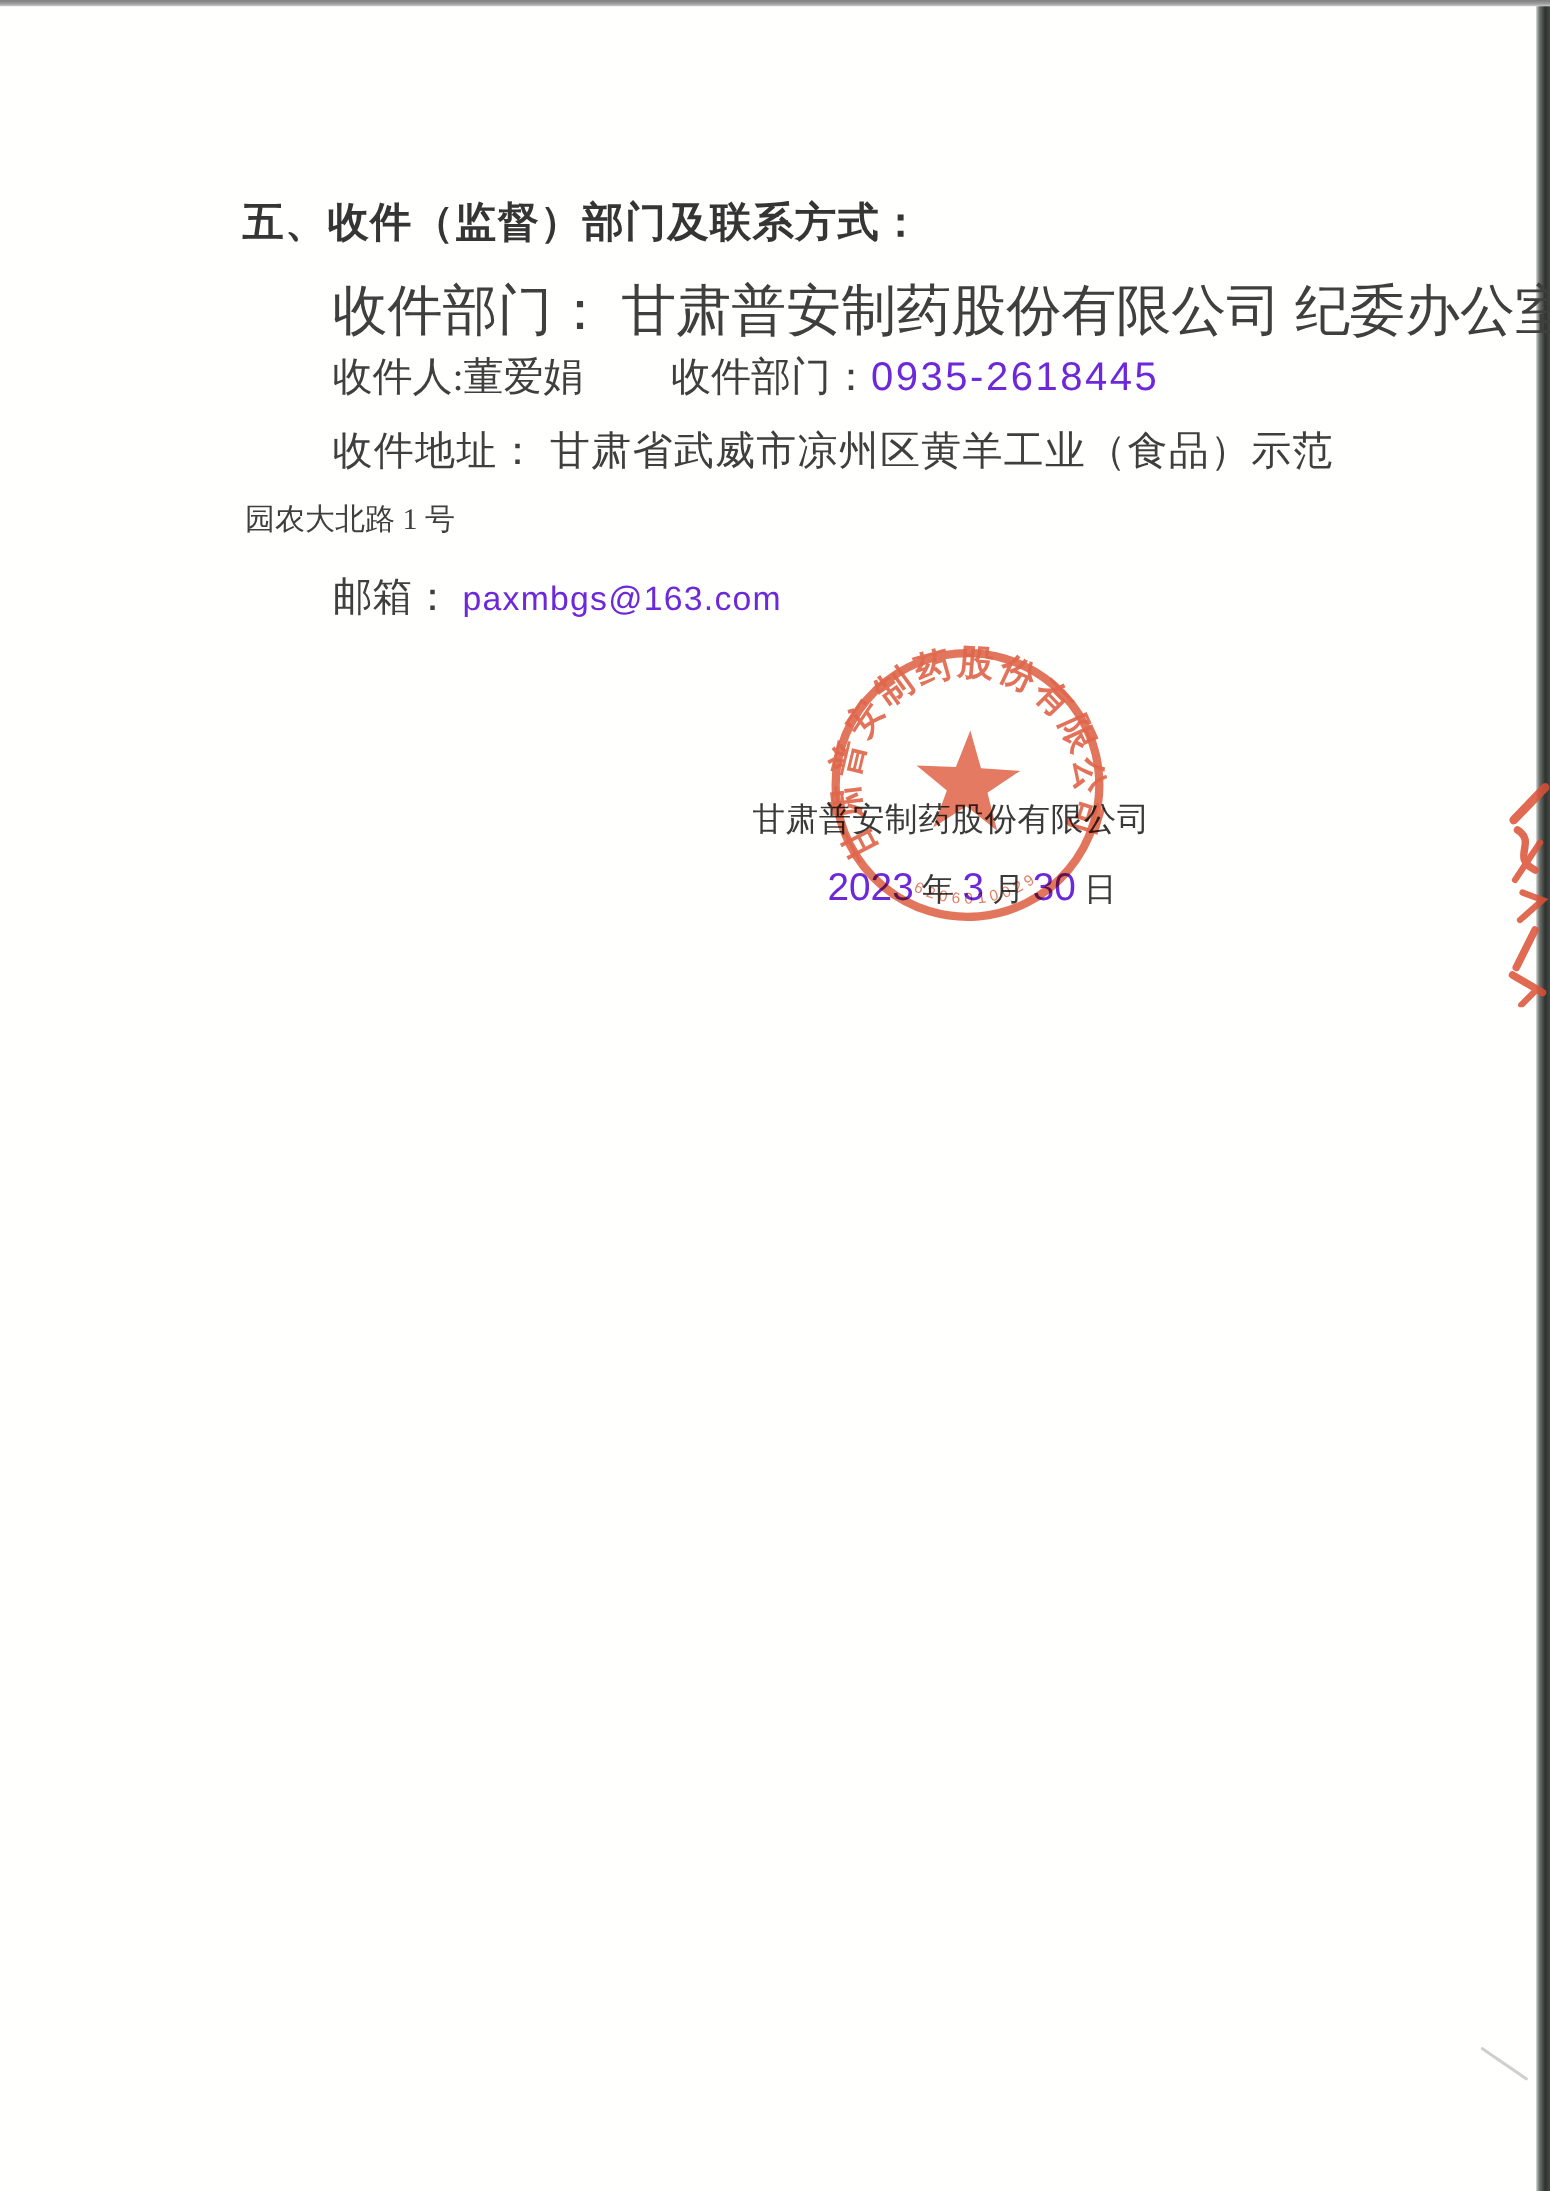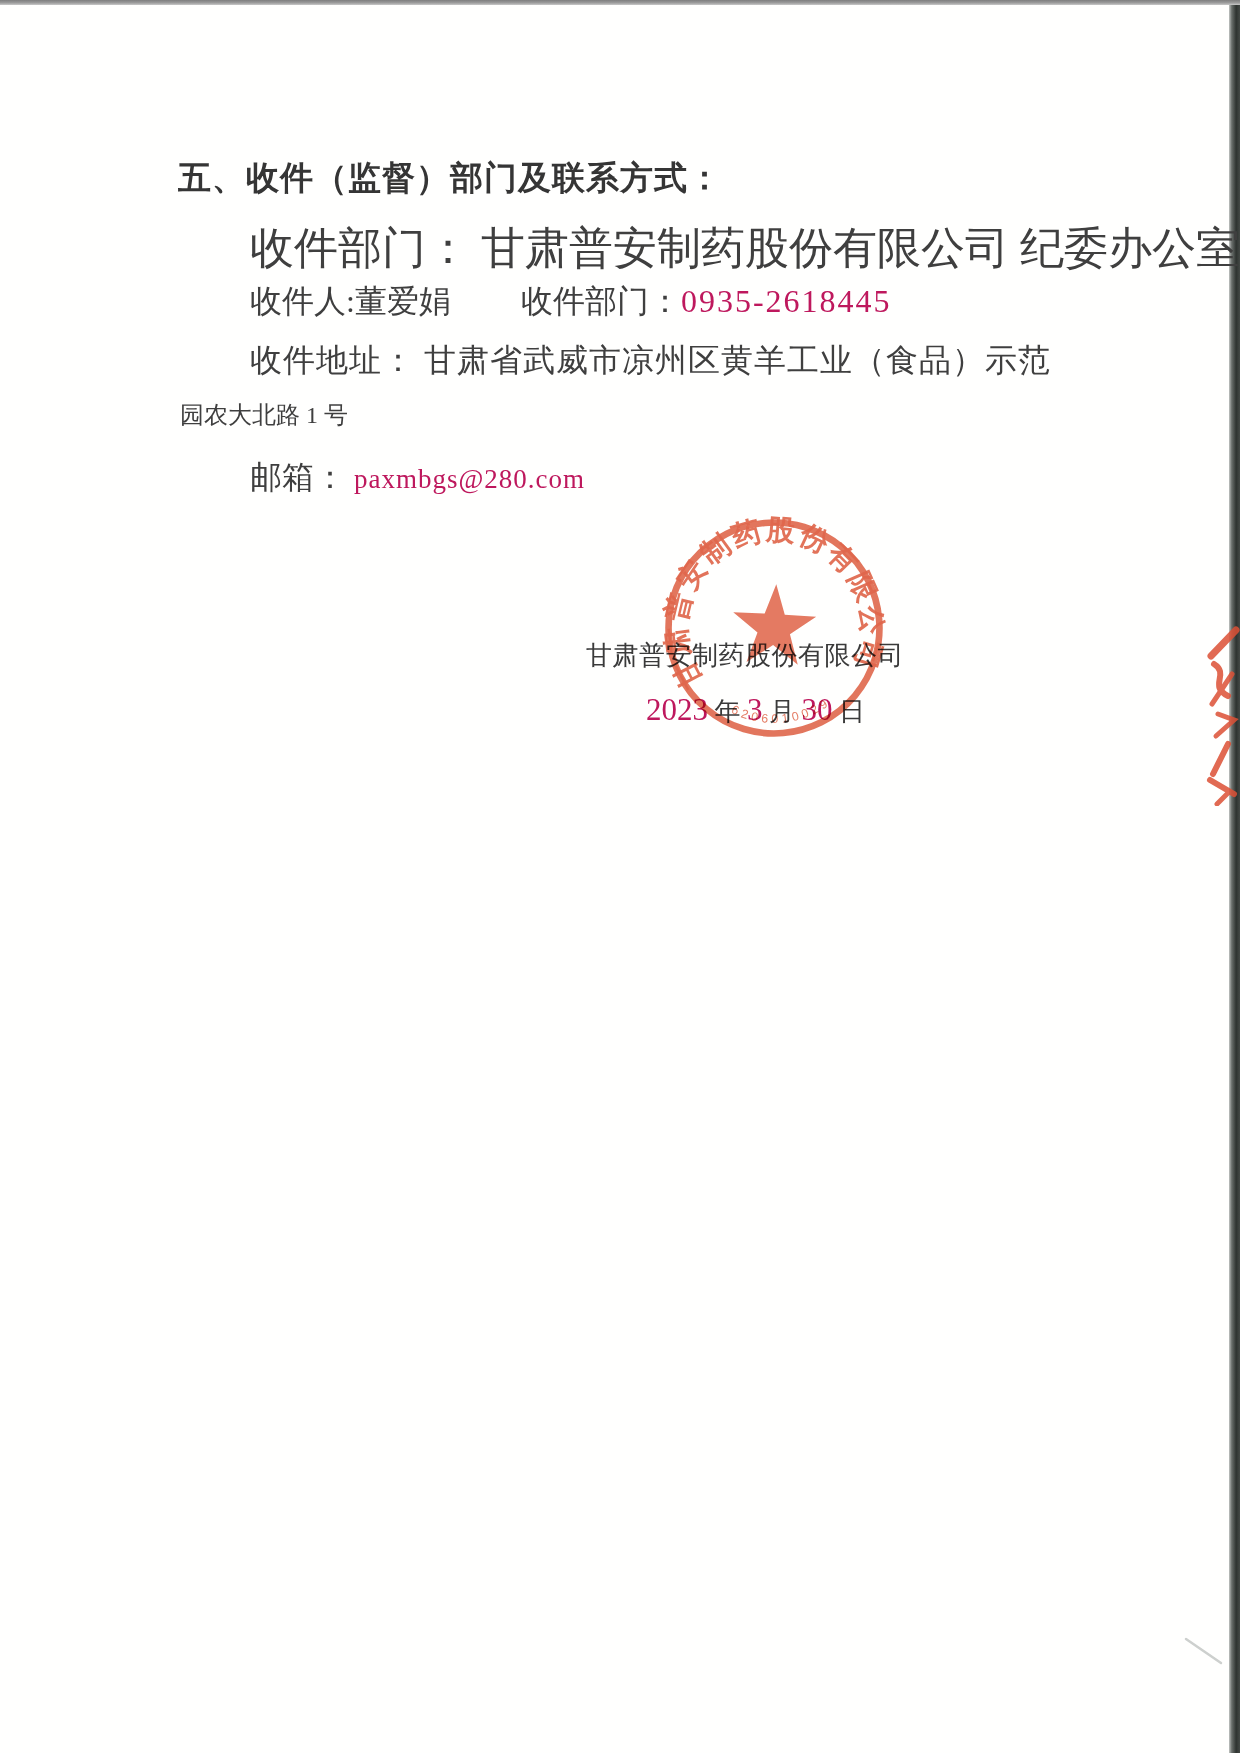--- a/index.html
+++ b/index.html
@@ -18,35 +18,35 @@
   }
   .edge-right{
     position:absolute;top:5px;right:0;width:11px;height:1748px;
     background:linear-gradient(to right,#c2c5c3 0%,#6a6f6c 25%,#2e3330 65%,#444946 100%);
   }
   .scratch{
     position:absolute;left:1183px;top:1636px;width:42px;height:32px;
     pointer-events:none;
   }
   
-  .line{position:absolute;white-space:nowrap;}
+  .line{position:absolute;white-space:nowrap;margin-left:16px;}
   .heading{
     left:178px;top:156px;
     font-family:"Liberation Sans","DejaVu Sans",sans-serif;
     font-weight:700;font-size:33px;letter-spacing:1px;color:#353535;
   }
   .l-dept{left:250px;top:219px;font-size:44px;}
   .l-person{left:250px;top:280px;font-size:32px;}
   .l-addr1{left:250px;top:339px;font-size:32px;letter-spacing:1px;text-align:right;}
   .l-addr2{left:180px;top:399px;font-size:24px;}
   .l-mail{left:250px;top:456px;font-size:32px;}
   .gap-contact{display:inline-block;width:70px;}
   .mono{
-    font-family:Liberation Serif, serif;
-    color:#be185d;
+    font-family:Liberation Sans, sans-serif;
+    color:#6d28d9;
   }
   .phone{font-size:32px;letter-spacing:2px;}
   .email{font-size:27px;letter-spacing:1px;}
   .date-digit{font-size:31px;}
   
   .sig-company{left:586px;top:638px;font-size:26px;color:#3a3a3a;letter-spacing:0.5px;}
   .sig-date{left:646px;top:692px;font-size:26px;color:#3a3a3a;}
   
   .stamp{
     position:absolute;left:660px;top:514px;width:228px;height:228px;
@@ -75,21 +75,21 @@
 
   <div class="line l-person">
     <span>收件人:董爱娟</span><span class="gap-contact"></span><span>收件部门：</span><span class="mono phone">0935-2618445</span>
   </div>
 
   <div class="line l-addr1">收件地址： 甘肃省武威市凉州区黄羊工业（食品）示范</div>
 
   <div class="line l-addr2">园农大北路 1 号</div>
 
   <div class="line l-mail">
-    <span>邮箱： </span><span class="mono email">paxmbgs@280.com</span>
+    <span>邮箱： </span><span class="mono email">paxmbgs@163.com</span>
   </div>
 
   <div class="line sig-company">甘肃普安制药股份有限公司</div>
 
   <div class="line sig-date">
     <span class="mono date-digit">2023</span><span> 年 </span><span class="mono date-digit">3</span><span> 月 </span><span class="mono date-digit">30</span><span> 日</span>
   </div>
 
   <div class="stamp">
     <svg width="228" height="228" viewBox="0 0 240 240">

